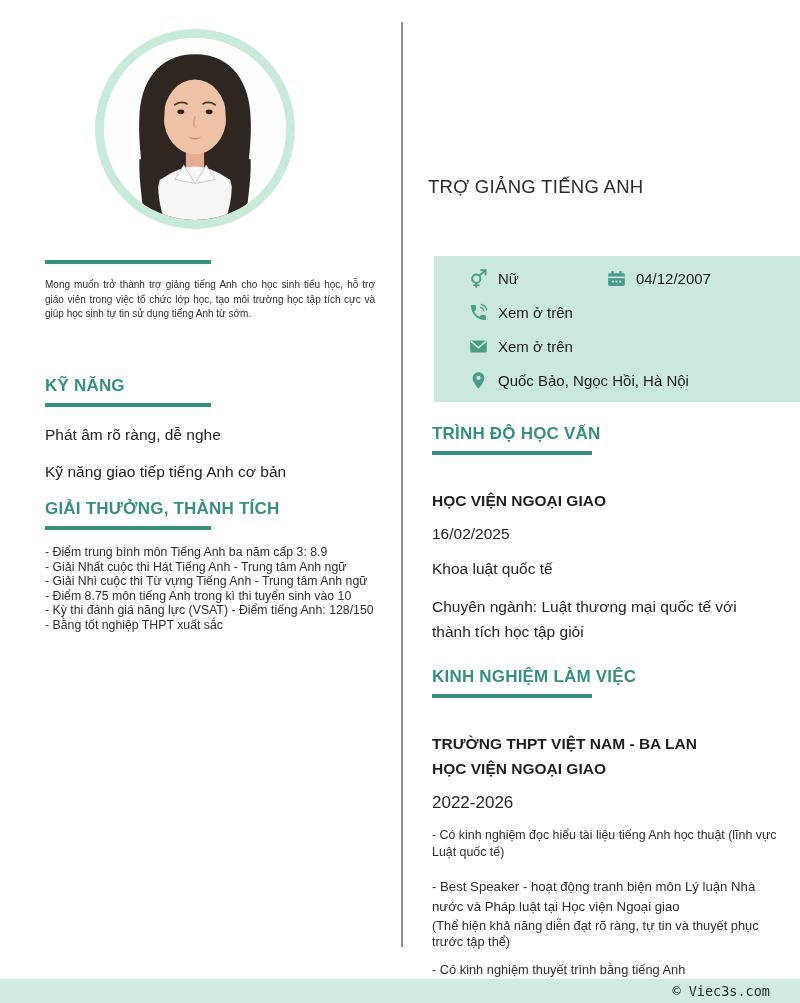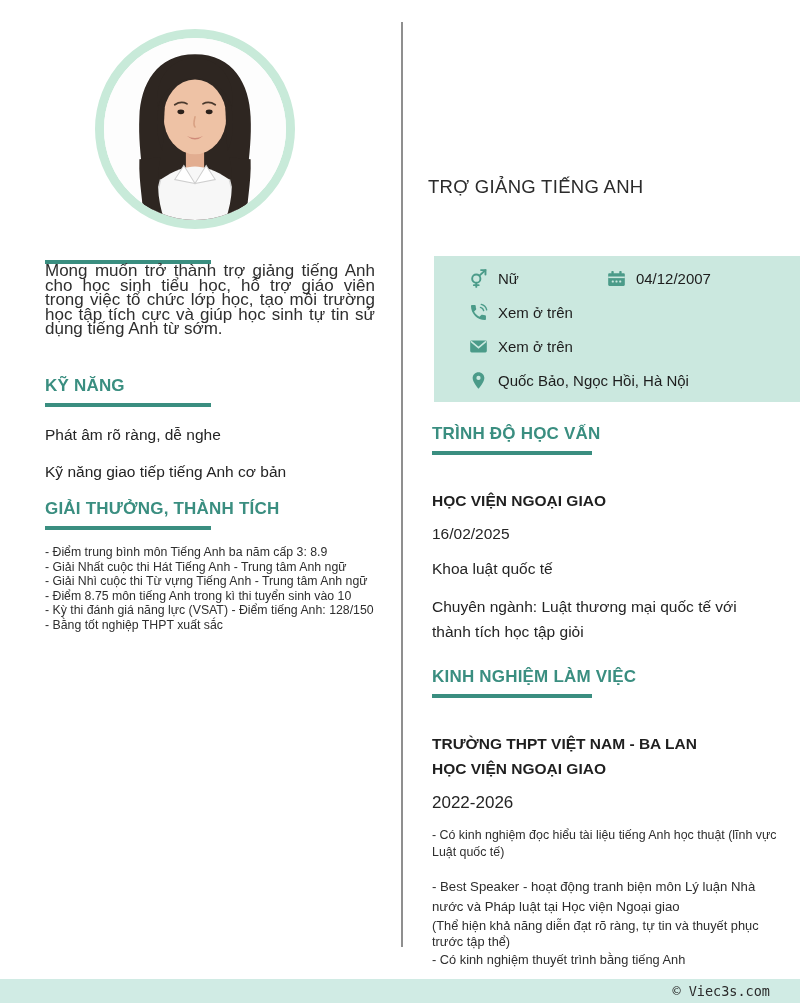--- a/index.html
+++ b/index.html
@@ -24,21 +24,21 @@
   }
   .sec-rule { height: 4px; background: #3a8e80; margin-top: 7px; }
 
   
   .left-col { position: absolute; left: 45px; width: 330px; }
   .obj   { top: 253px; }
   .skills{ top: 376px; }
   .awards{ top: 499px; }
   .left-col .sec-rule { width: 166px; }
   .obj-text {
-    font-size: 17px; line-height: 14.6px;
+    margin-top: 14px; font-size: 10px; line-height: 14.6px;
     text-align: justify; color: #2e2e2e;
   }
   .skill-line { margin-top: 19px; font-size: 15.5px; color: #242424; }
   .awards-list { margin-top: 15px; font-size: 12.3px; line-height: 14.6px; text-align: justify; color: #2e2e2e; }
 
   
   .divider { position: absolute; left: 401px; top: 22px; width: 2px; height: 925px; background: #8f8f8f; z-index: 3; }
 
   
   .name  { position: absolute; left: 428px; top: 90px; font-size: 30px; font-weight: bold; color: #262420; letter-spacing: 0.3px; }
@@ -69,21 +69,21 @@
   .edu-school { margin-top: 33px; }
   .edu-date   { margin-top: 12px; font-size: 15.5px; color: #242424; }
   .edu-faculty{ margin-top: 17px; font-size: 15.5px; color: #242424; }
   .edu-major  { margin-top: 16px; font-size: 15.5px; line-height: 25px; color: #242424; }
   .exp-org1 { margin-top: 33px; }
   .exp-org2 { margin-top: 0; }
   .exp-period { margin-top: 12px; font-size: 17px; color: #242424; }
   .exp-b1 { margin-top: 14px; font-size: 12.4px; line-height: 17px; color: #2e2e2e; }
   .exp-b2 { margin-top: 16px; font-size: 13.2px; line-height: 19.5px; color: #2e2e2e; }
   .exp-b3 { margin-top: 2px; font-size: 12.8px; line-height: 15.5px; color: #2e2e2e; }
-  .exp-b4 { margin-top: 3px; font-size: 12.8px; color: #2e2e2e; }
+  .exp-b4 { margin-top: 13px; font-size: 12.8px; color: #2e2e2e; }
 
   
   .footer {
     position: absolute; left: 0; bottom: 0; width: 800px; height: 24px;
     background: #d0ebe4; display: flex; align-items: center; justify-content: flex-end;
     padding-right: 30px;
   }
   .footer-credit { font-family: "DejaVu Sans Mono", monospace; font-size: 13.5px; color: #2b2b2b; text-align: right; }
 </style>
 </head>

